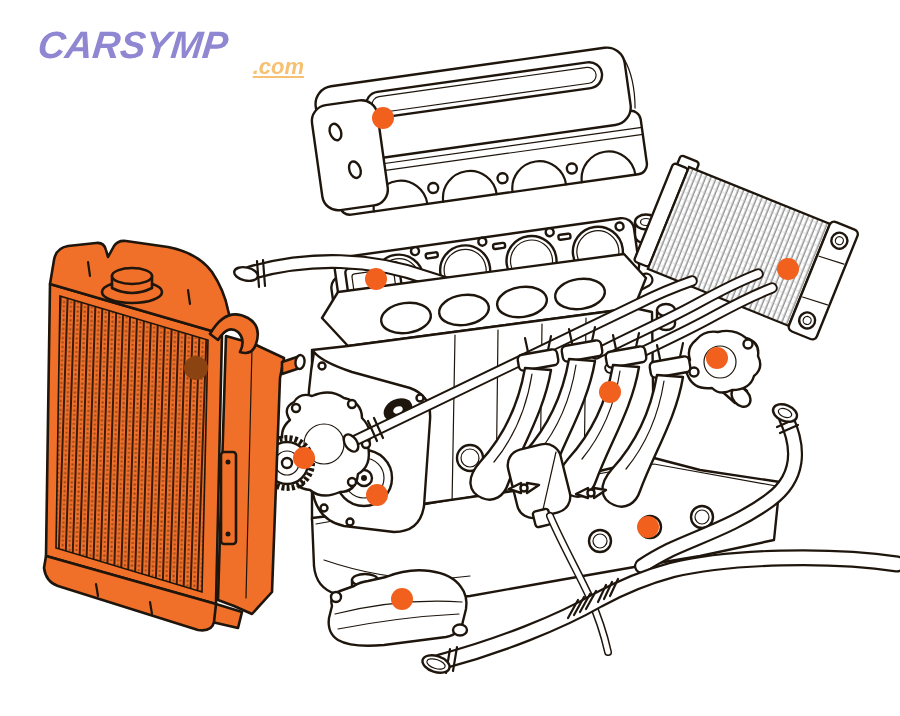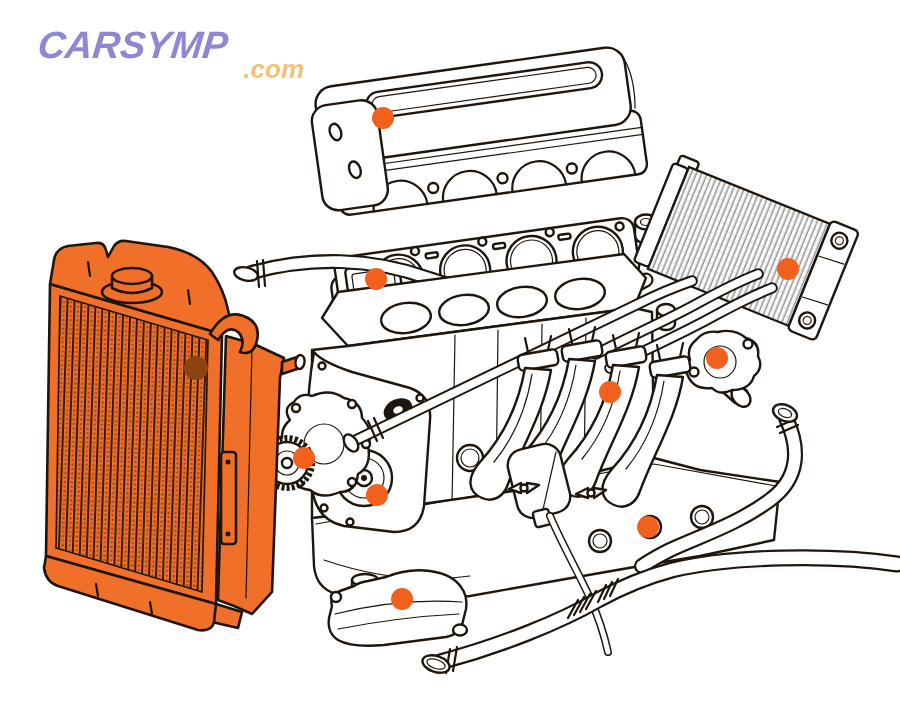--- a/index.html
+++ b/index.html
@@ -6,22 +6,22 @@
     --highlight:#F0702A; --outline:#1E150C; --marker:#F2601E; --marker_dark:#8C4312;
     --logo_purple:#9087D2; --logo_com:#F6C172; --background:#FFFFFF;
   }
   html,body{margin:0;padding:0;background:#fff;}
   #stage{position:relative;width:900px;height:716px;background:var(--background,#fff);overflow:hidden;
          font-family:"Liberation Sans",sans-serif;}
   #art{position:absolute;left:0;top:0;width:900px;height:716px;}
   .logo{position:absolute;left:38px;top:26px;width:280px;line-height:1;cursor:pointer;}
   .brand{font-size:38px;font-weight:700;font-style:italic;color:var(--logo_purple,#9087D2);
          letter-spacing:0px;transform:skewX(-6deg);display:inline-block;}
-  .tld{position:absolute;left:156px;top:30px;width:110px;text-align:right;font-size:26px;
-       font-weight:700;font-style:italic;color:var(--logo_com,#F6C172);}
+  .tld{position:absolute;left:156px;top:30px;width:110px;text-align:right;font-size:22px;
+       font-weight:700;font-style:italic;color:var(--logo_com,#F6C172);text-decoration:underline;}
   
   .o{fill:#fff;stroke:var(--outline,#1E150C);stroke-width:2.4;stroke-linejoin:round;stroke-linecap:round;}
   .t{fill:none;stroke:var(--outline,#1E150C);stroke-width:1.2;stroke-linejoin:round;stroke-linecap:round;}
   .t2{fill:none;stroke:var(--outline,#1E150C);stroke-width:2.2;stroke-linecap:round;}
   .org{fill:var(--highlight,#F0702A);stroke:var(--outline,#1E150C);stroke-width:2.6;stroke-linejoin:round;}
   .hoseO{fill:none;stroke:var(--outline,#1E150C);stroke-linecap:round;}
   .hoseI{fill:none;stroke:#fff;stroke-linecap:round;}
 </style>
 </head>
 <body>

